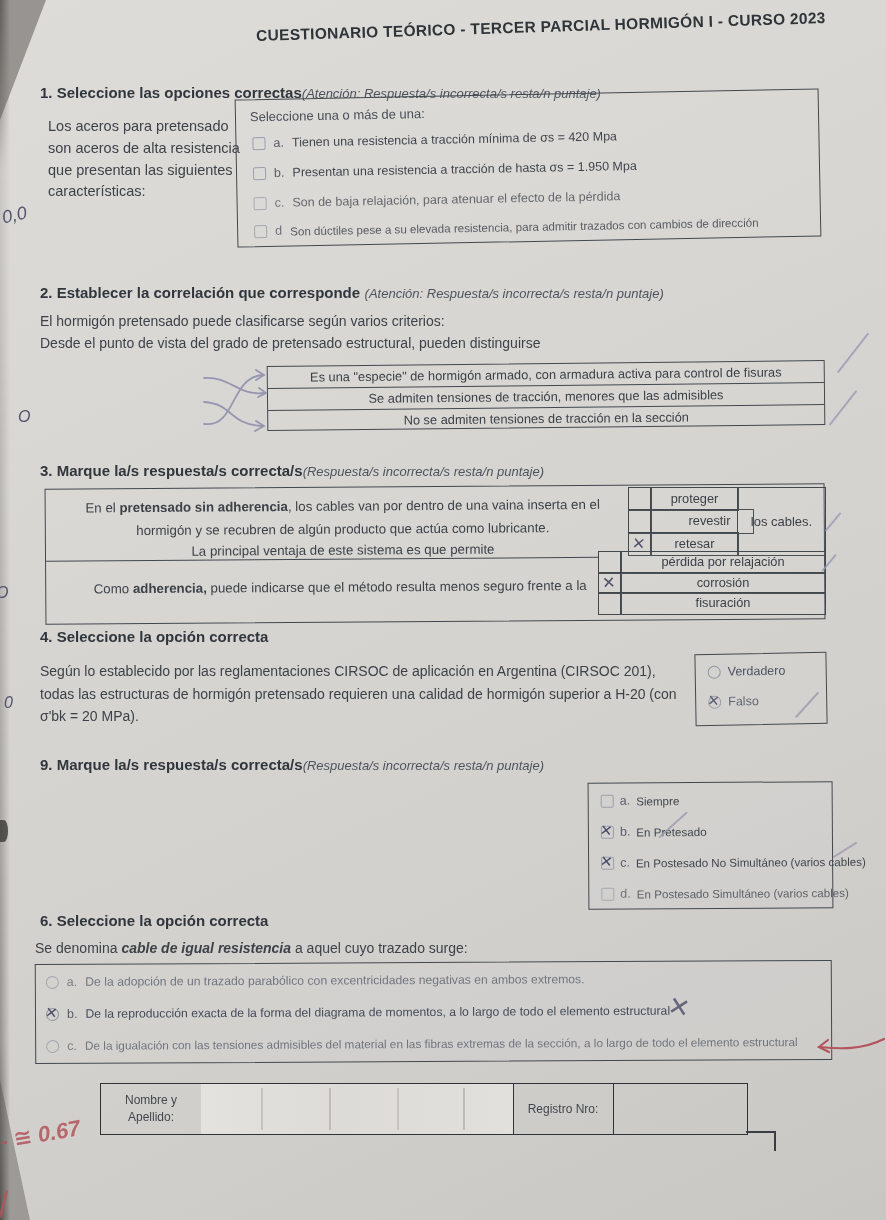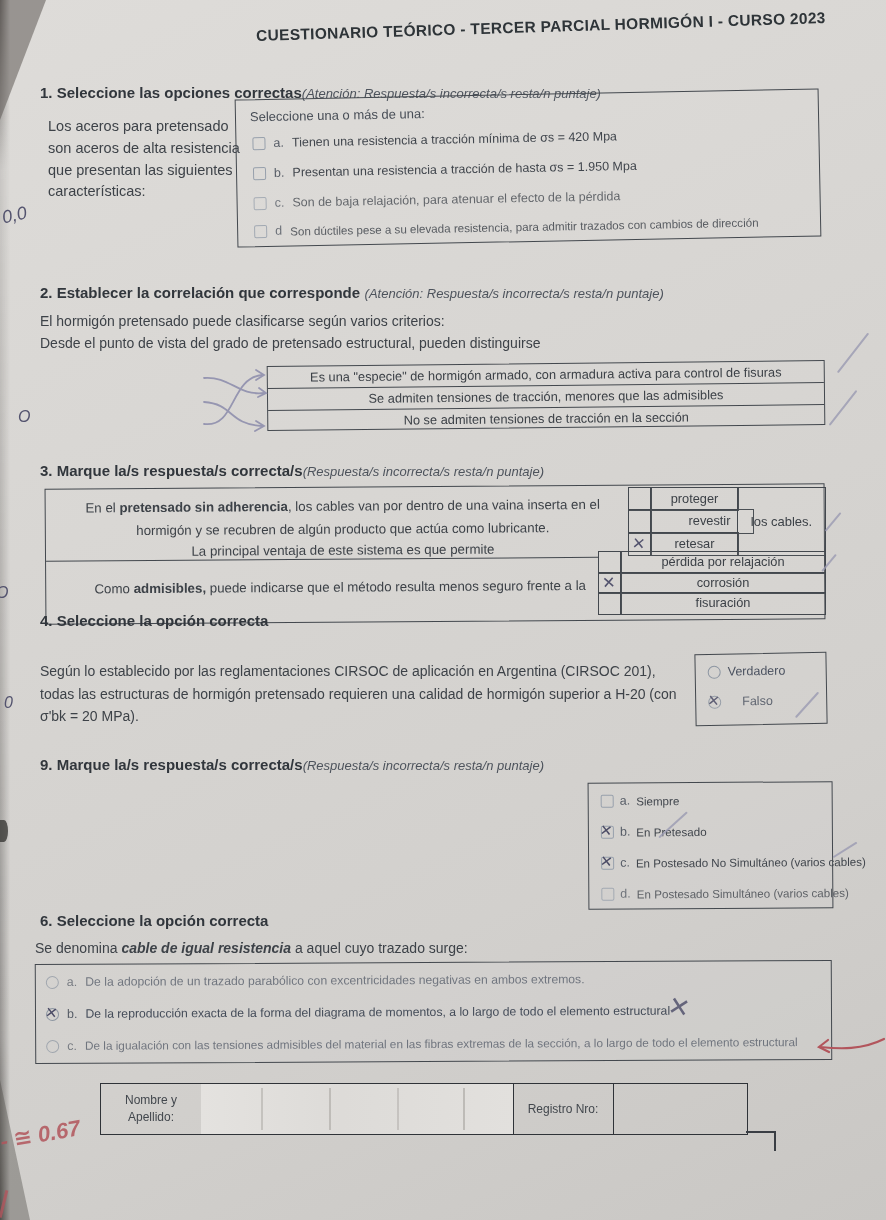--- a/index.html
+++ b/index.html
@@ -111,21 +111,21 @@
     <span class="qhead">3. Marque la/s respuesta/s correcta/s</span><span class="qnote">(Respuesta/s incorrecta/s resta/n puntaje)</span>
   </div>
 
   <div class="abs box" style="left:45px;top:486px;width:778px;height:134px;transform:rotate(-0.4deg);">
     <div class="abs" style="left:14px;top:7px;width:566px;text-align:center;font-size:13.3px;line-height:1.75;color:#3d4248;">
       <span>En el </span><b>pretensado sin adherencia</b><span>, los cables van por dentro de una vaina inserta en el hormigón y se recubren de algún producto que actúa como lubricante.</span>
     </div>
     <div class="abs" style="left:14px;top:55px;width:566px;text-align:center;font-size:13.3px;color:#3d4248;">La principal ventaja de este sistema es que permite</div>
     <div class="abs" style="left:0;top:71px;width:553px;height:1.4px;background:#43484e;"></div>
     <div class="abs" style="left:14px;top:92px;width:560px;text-align:center;font-size:13.3px;color:#3d4248;">
-      <span>Como </span><b>admisibles,</b><span> puede indicarse que el método resulta menos seguro frente a la</span>
+      <span>Como </span><b>adherencia,</b><span> puede indicarse que el método resulta menos seguro frente a la</span>
     </div>
   </div>
 
   <div class="abs" style="left:628px;top:487px;width:196px;height:67px;">
     <div class="abs box" style="left:0;top:0;width:22px;height:22.3px;"></div>
     <div class="abs box" style="left:0;top:22.3px;width:22px;height:22.3px;"></div>
     <div class="abs box" style="left:0;top:44.6px;width:22px;height:22.4px;">
       <span class="abs pen" style="left:3px;top:1px;font-size:16px;transform:rotate(6deg);">✕</span>
     </div>
     <div class="abs box cellTxt" style="left:22px;top:0;width:87px;height:22.3px;line-height:22.3px;">proteger</div>
@@ -141,35 +141,35 @@
     </div>
     <div class="abs box" style="left:0;top:41.2px;width:22px;height:20.8px;"></div>
     <div class="abs box cellTxt" style="left:22px;top:0;width:204px;height:20.6px;line-height:20.6px;">pérdida por relajación</div>
     <div class="abs box cellTxt" style="left:22px;top:20.6px;width:204px;height:20.6px;line-height:20.6px;">corrosión</div>
     <div class="abs box cellTxt" style="left:22px;top:41.2px;width:204px;height:20.8px;line-height:20.8px;">fisuración</div>
   </div>
 
   <div class="slash" style="left:832px;top:510px;height:24px;transform:rotate(40deg);"></div>
   <div class="slash" style="left:828px;top:552px;height:22px;transform:rotate(40deg);"></div>
 
-  <div class="abs qhead" style="left:40px;top:612px;">4. Seleccione la opción correcta</div>
+  <div class="abs qhead" style="left:40px;top:628px;">4. Seleccione la opción correcta</div>
   <div class="abs body-text" style="left:40px;top:660px;width:652px;line-height:1.62;">Según lo establecido por las reglamentaciones CIRSOC de aplicación en Argentina (CIRSOC 201), todas las estructuras de hormigón pretensado requieren una calidad de hormigón superior a H-20 (con σ'bk = 20 MPa).</div>
 
   <div class="abs box" style="left:695px;top:653px;width:130px;height:70px;transform:rotate(-1deg);">
     <div class="orow" style="left:12px;top:10px;">
       <span class="radio">
           <span class="mk"></span>
         </span>
       <span class="otext" style="margin-left:7px;color:#4b5260;">Verdadero</span>
     </div>
     <div class="orow" style="left:12px;top:40px;opacity:.85;">
       <span class="radio">
           <span class="mk">✕</span>
         </span>
-      <span class="otext" style="margin-left:21px;color:#4b5260;">Falso</span>
+      <span class="otext" style="margin-left:7px;color:#4b5260;">Falso</span>
     </div>
   </div>
   <div class="slash" style="left:806px;top:688px;height:34px;transform:rotate(42deg);"></div>
 
   <div class="abs" style="left:40px;top:756px;white-space:nowrap;">
     <span class="qhead">9. Marque la/s respuesta/s correcta/s</span><span class="qnote">(Respuesta/s incorrecta/s resta/n puntaje)</span>
   </div>
 
   <div class="abs box" style="left:588px;top:782px;width:243px;height:125px;transform:rotate(-0.4deg);">
     <div class="orow" style="left:12px;top:10px;">

